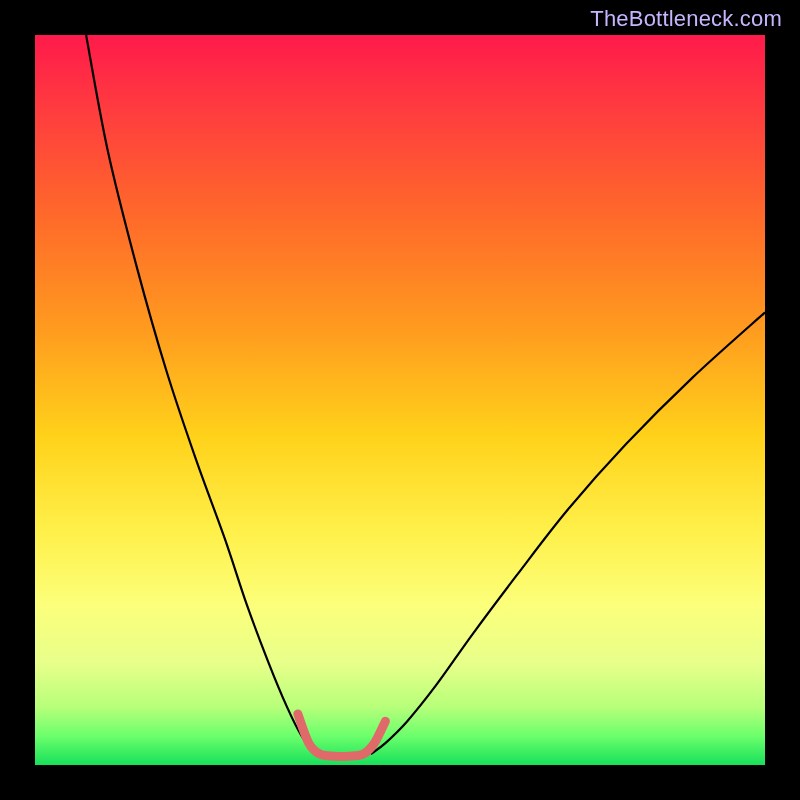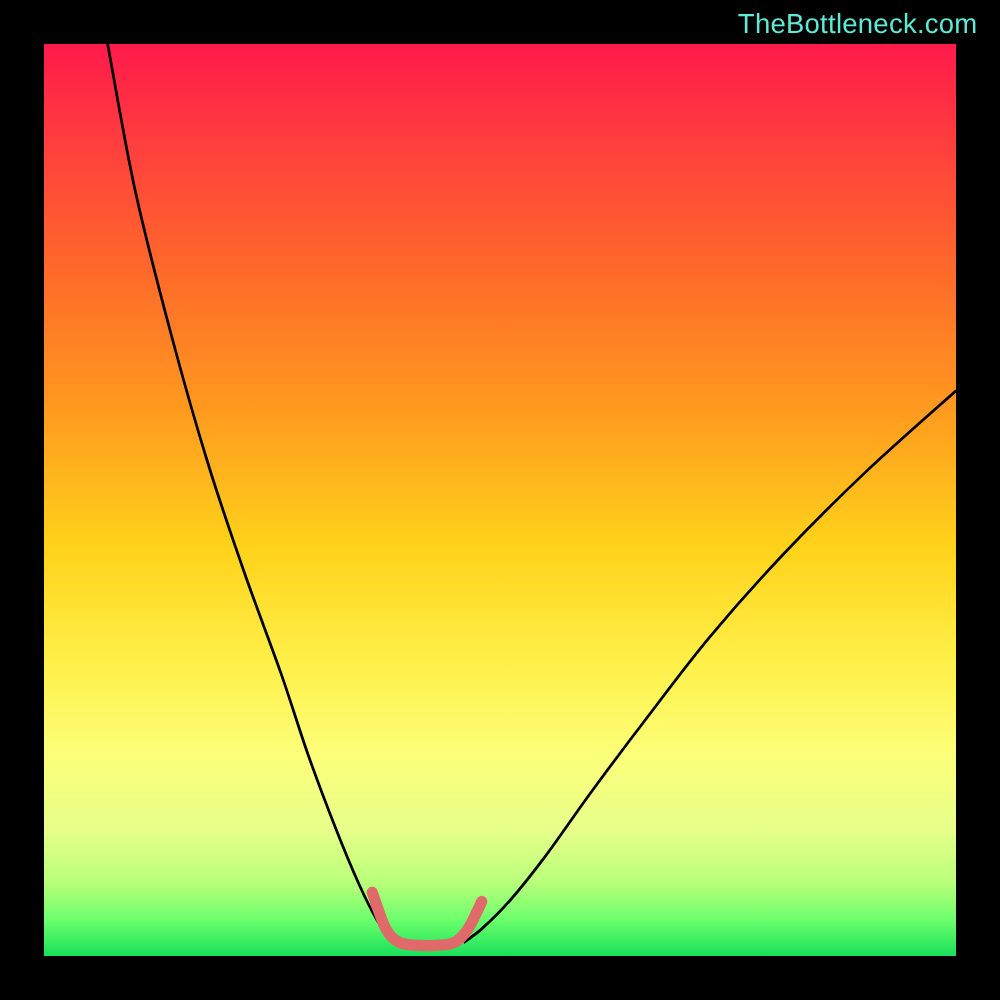--- a/index.html
+++ b/index.html
@@ -8,21 +8,21 @@
     width: 800px;
     height: 800px;
     background: #000;
     position: relative;
     font-family: Arial, sans-serif;
   }
   .watermark {
     position: absolute;
     top: 6px;
     right: 18px;
-    color: #5eead4;
+    color: #c4b5fd;
     font-size: 22px;
     font-weight: 500;
     z-index: 10;
     letter-spacing: 0.2px;
   }
   .plot-area {
     position: absolute;
     left: 35px;
     top: 35px;
     width: 730px;

